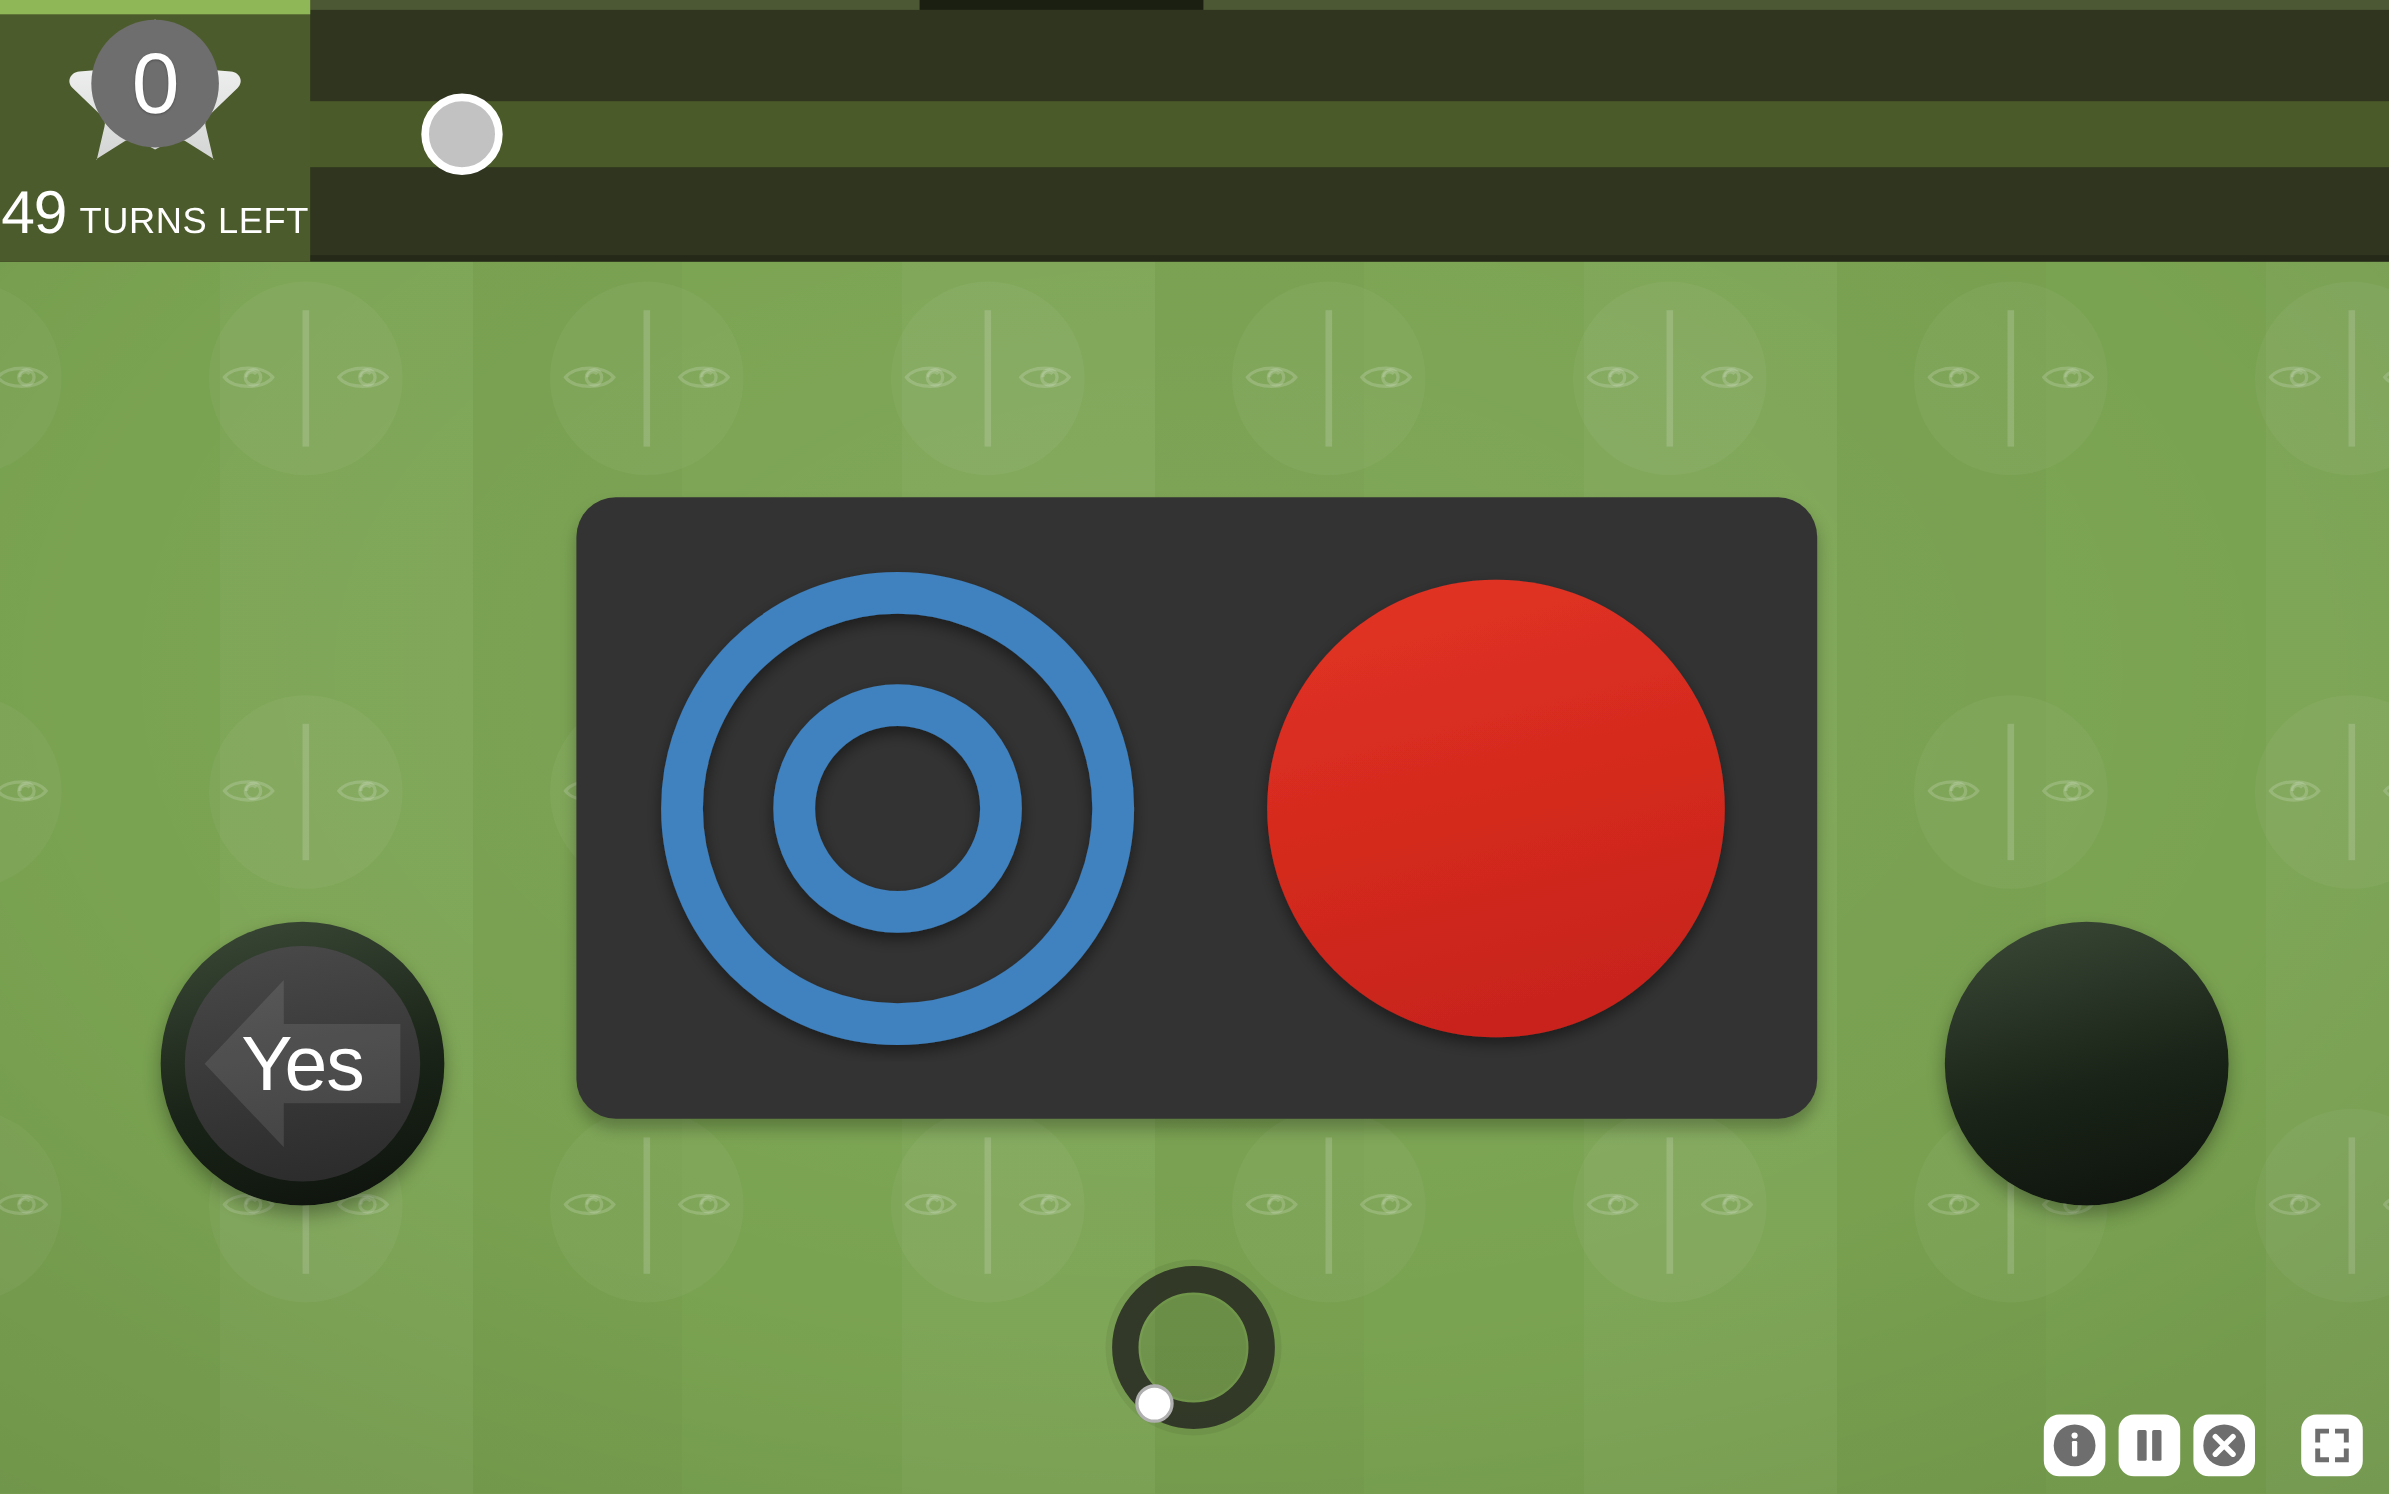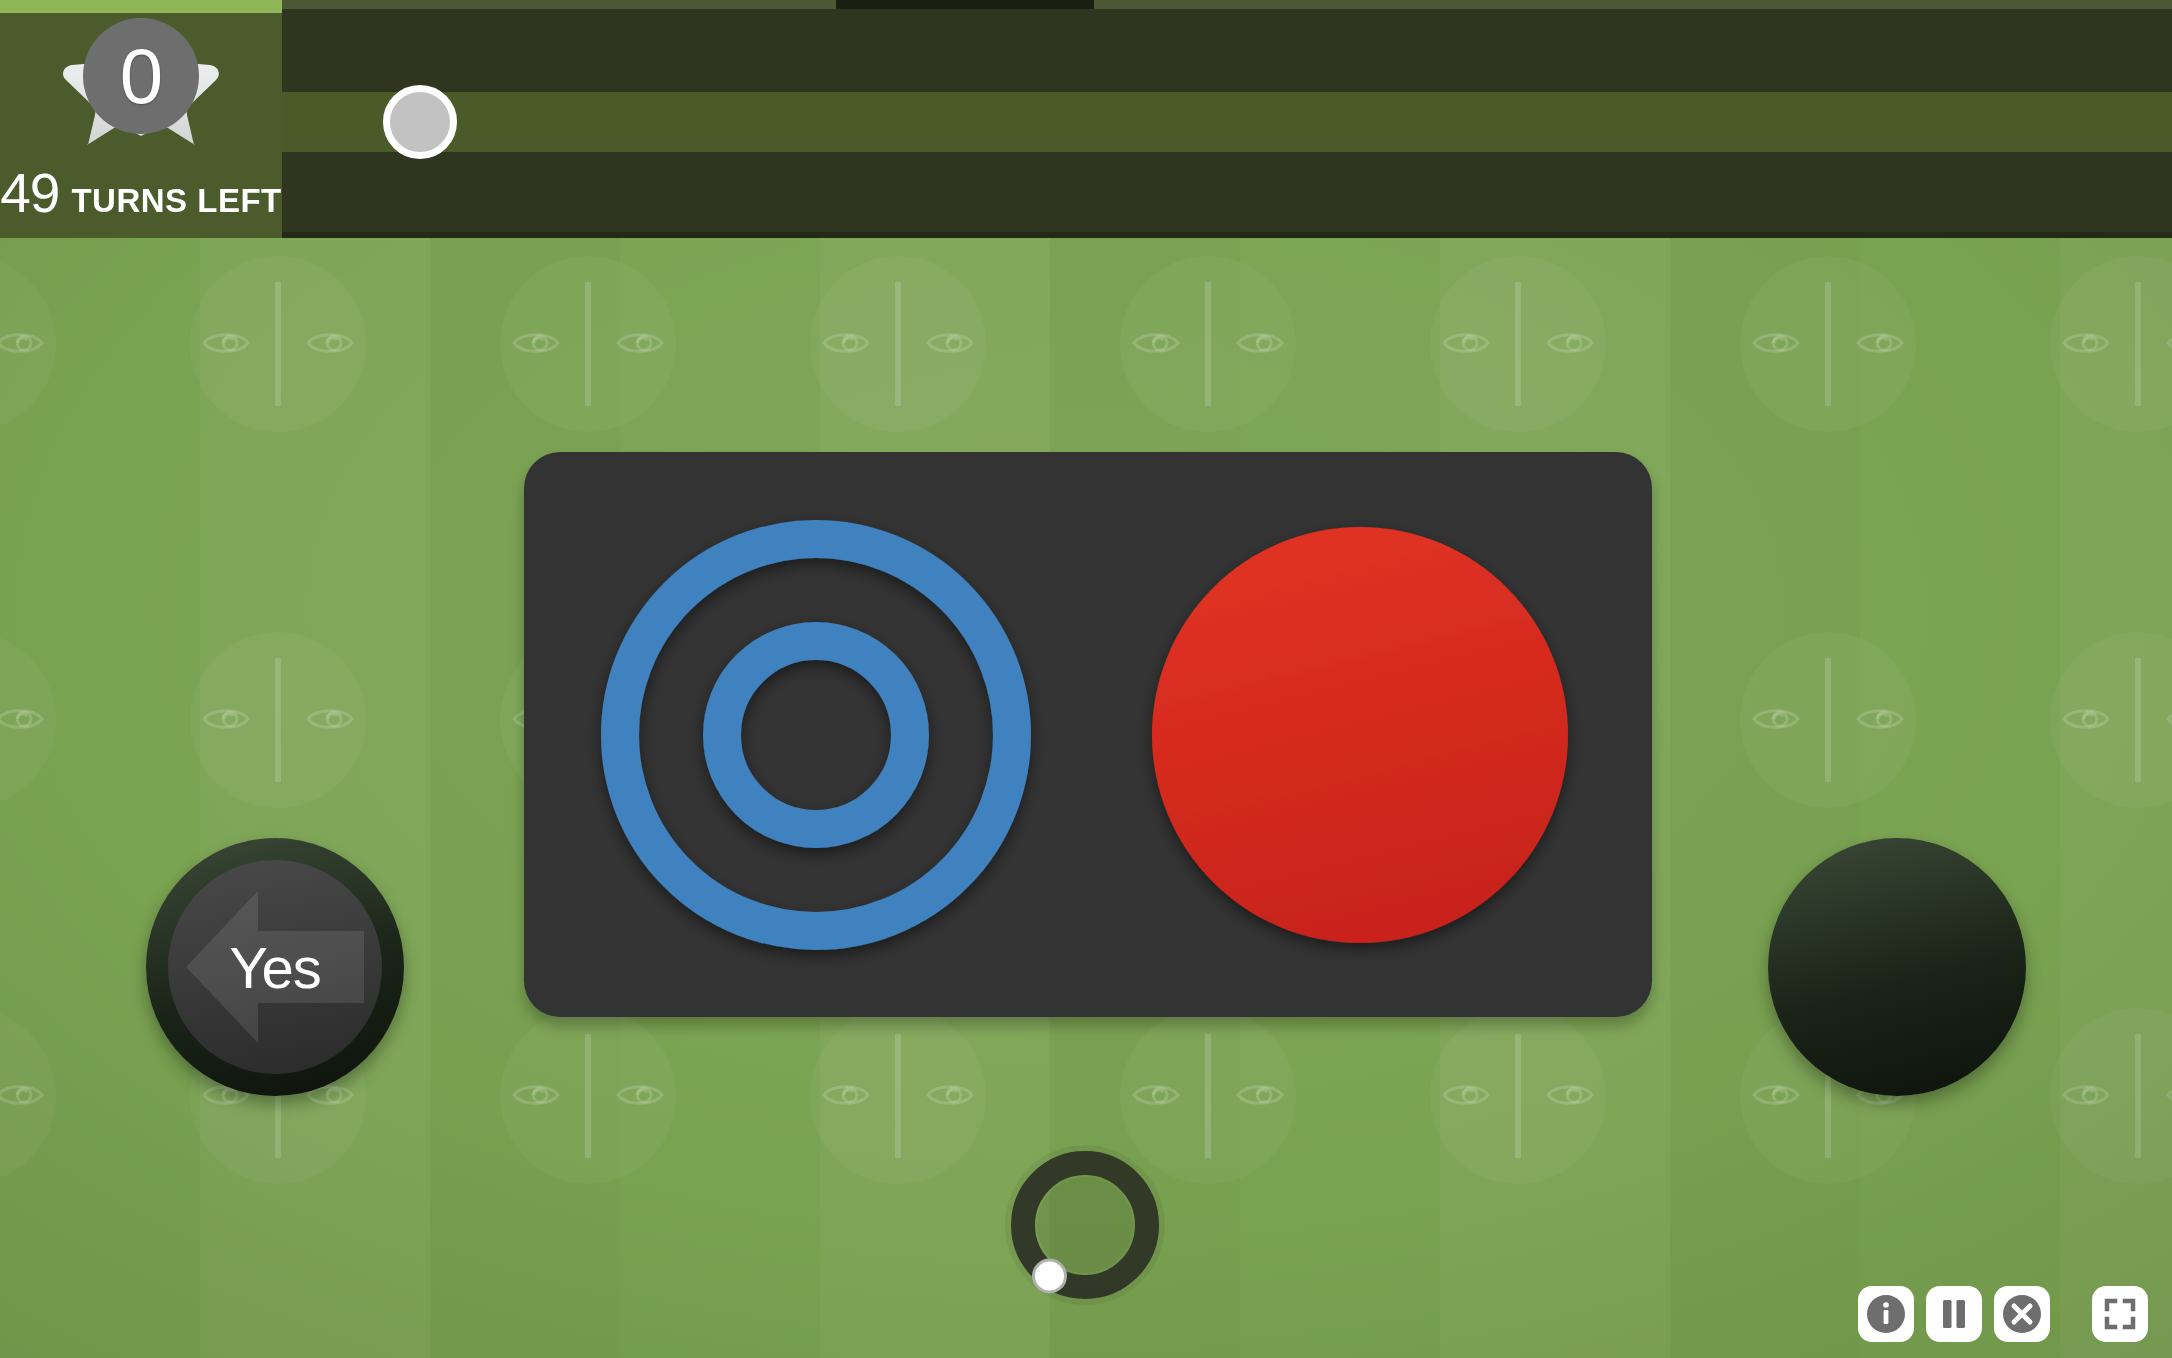--- a/index.html
+++ b/index.html
@@ -146,21 +146,21 @@
     color:#ffffff;
   }
   .turns-count {
     font-size:55px;
     font-weight:400;
     line-height:1;
     letter-spacing:-1px;
   }
   .turns-label {
     font-size:33px;
-    font-weight:700;
+    font-weight:400;
     line-height:1;
     letter-spacing:0.5px;
   }
 
   
   .banner {
     position:absolute;
     left:50%; top:258px;
     transform:translateX(-50%);
     padding:18px 48px 24px;
@@ -220,21 +220,21 @@
     background:linear-gradient(170deg,#4a4a4a 0%,#3a3a3a 48%,#2a2a2a 100%);
     overflow:hidden;
   }
   .ans-arrow {
     position:absolute; inset:0;
   }
   .ans-arrow svg { width:100%; height:100%; display:block; }
   .ans-label {
     position:absolute; inset:0;
     display:flex; align-items:center; justify-content:center;
-    font-size:58px;
+    font-size:70px;
     color:#ffffff;
     font-weight:400;
     letter-spacing:-1px;
   }
 
   
   .dial {
     position:absolute;
     left:1002px; top:1142px;
     width:166px; height:166px;

